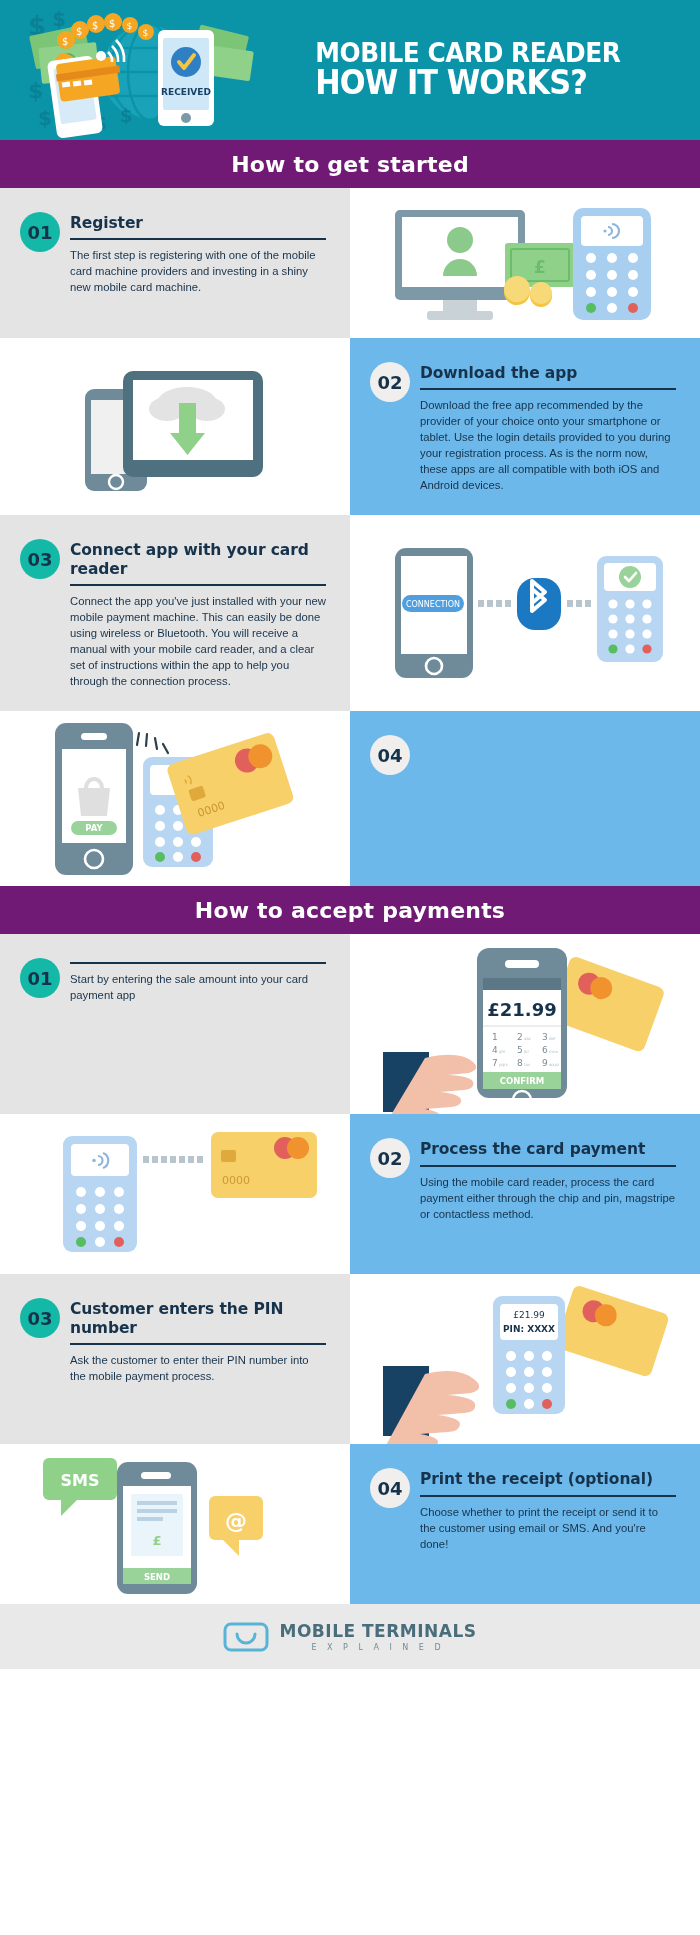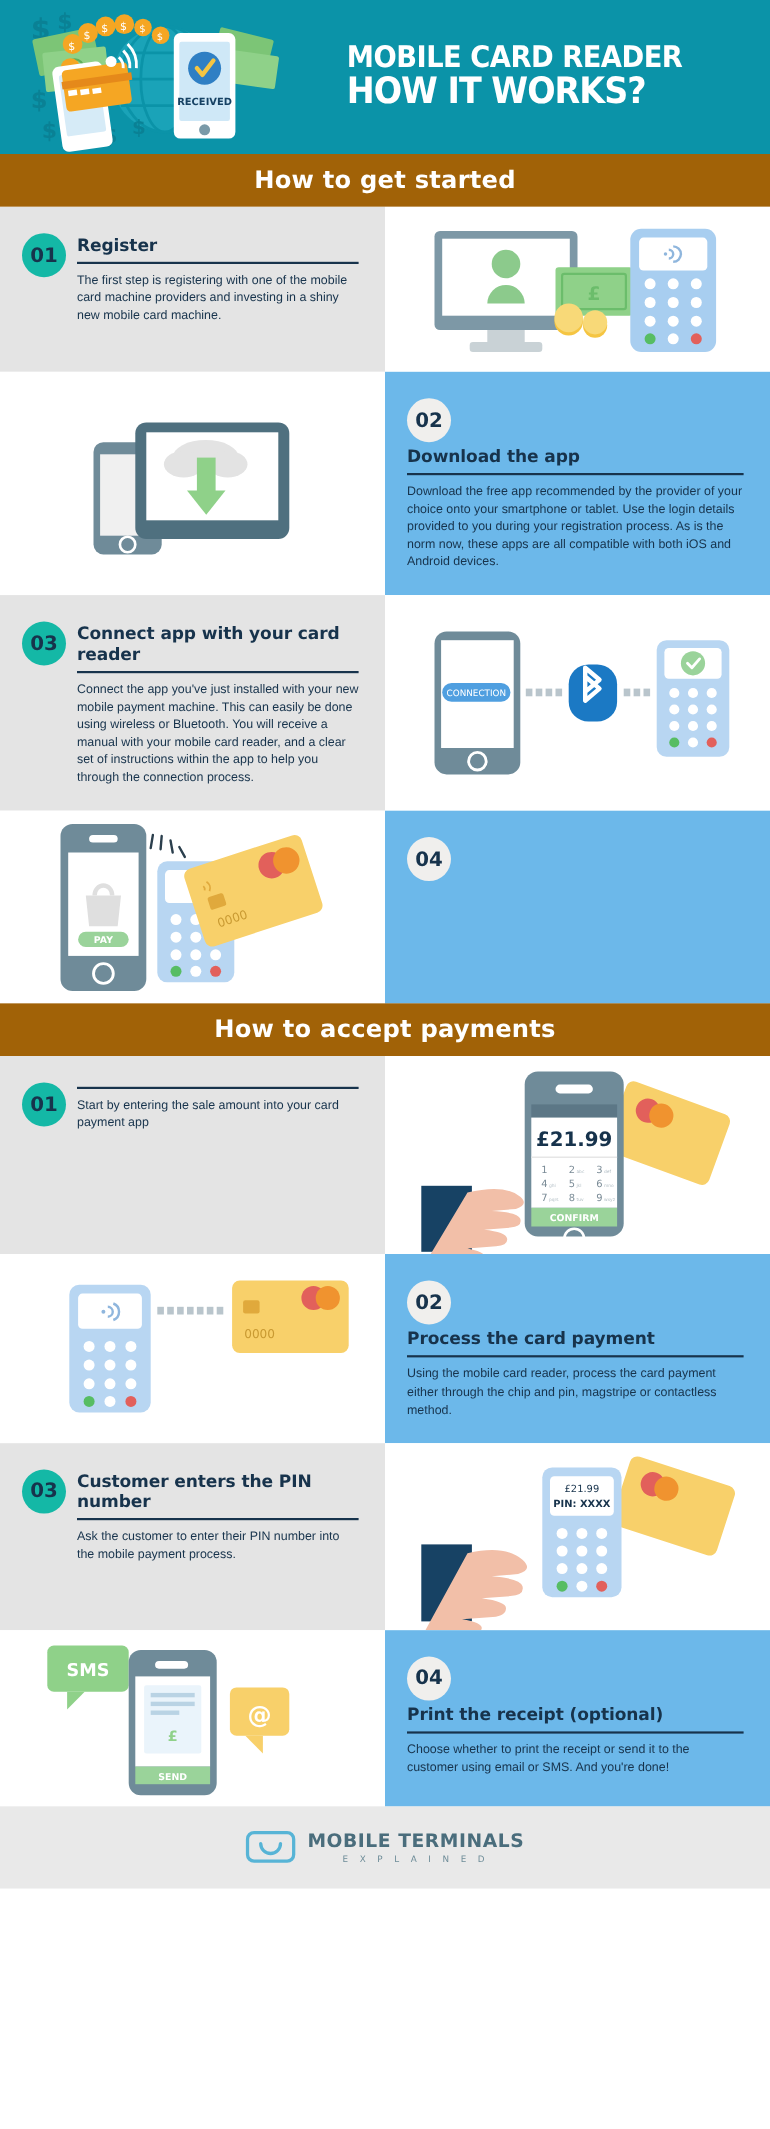--- a/index.html
+++ b/index.html
@@ -42,42 +42,42 @@
     font-size: 33px;
     font-weight: bold;
     letter-spacing: -1px;
     line-height: 1.05;
     transform: scaleX(0.92);
     font-family: "DejaVu Sans", sans-serif;
   }
 
   
   .banner {
-    background: #a16207;
+    background: #701a75;
     height: 48px;
     display: flex;
     align-items: center;
     justify-content: center;
   }
   .banner span {
     color: #ffffff;
     font-size: 22px;
     font-weight: bold;
     letter-spacing: 0.2px;
     font-family: "DejaVu Sans", sans-serif;
   }
 
   
   .row { display: flex; width: 700px; align-items: stretch; }
   .cell { width: 350px; position: relative; overflow: hidden; }
   .cell.text { padding: 22px 24px 22px 20px; display: flex; }
   .cell.art  { display: flex; align-items: center; justify-content: center; }
 
   .bg-grey  { background: #e4e4e4; }
-  .bg-blue  { background: #6cb8ea; flex-direction: column; }
+  .bg-blue  { background: #6cb8ea; }
   .bg-white { background: #ffffff; }
 
   .num-circle {
     width: 40px; height: 40px; border-radius: 50%;
     flex: none; margin-right: 10px; margin-top: 2px;
     display: flex; align-items: center; justify-content: center;
     font-size: 18px; font-weight: bold; color: #17334c;
     font-family: "DejaVu Sans", sans-serif;
   }
   .circle-blue  { background: #14b8a6; }
@@ -91,21 +91,21 @@
     padding-top: 4px;
   }
   .rule { height: 2px; background: #17334c; margin: 6px 0 7px 0; }
   .step-text {
     font-size: 11.3px; line-height: 1.42; color: #17334c;
     font-family: "Liberation Sans", sans-serif;
   }
 
   
   .footer {
-    background: #e9e9e9; height: 75px;
+    background: #e9e9e9; height: 65px;
     display: flex; align-items: center; justify-content: center; gap: 10px;
   }
   .footer-logo-text .ft1 {
     font-size: 17px; font-weight: bold; color: #4a6d7c; letter-spacing: 0.5px;
     font-family: "DejaVu Sans", sans-serif;
   }
   .footer-logo-text .ft2 {
     font-size: 8px; color: #6f8d99; letter-spacing: 4px; text-align: center;
     margin-top: 2px; font-family: "DejaVu Sans", sans-serif;
   }

